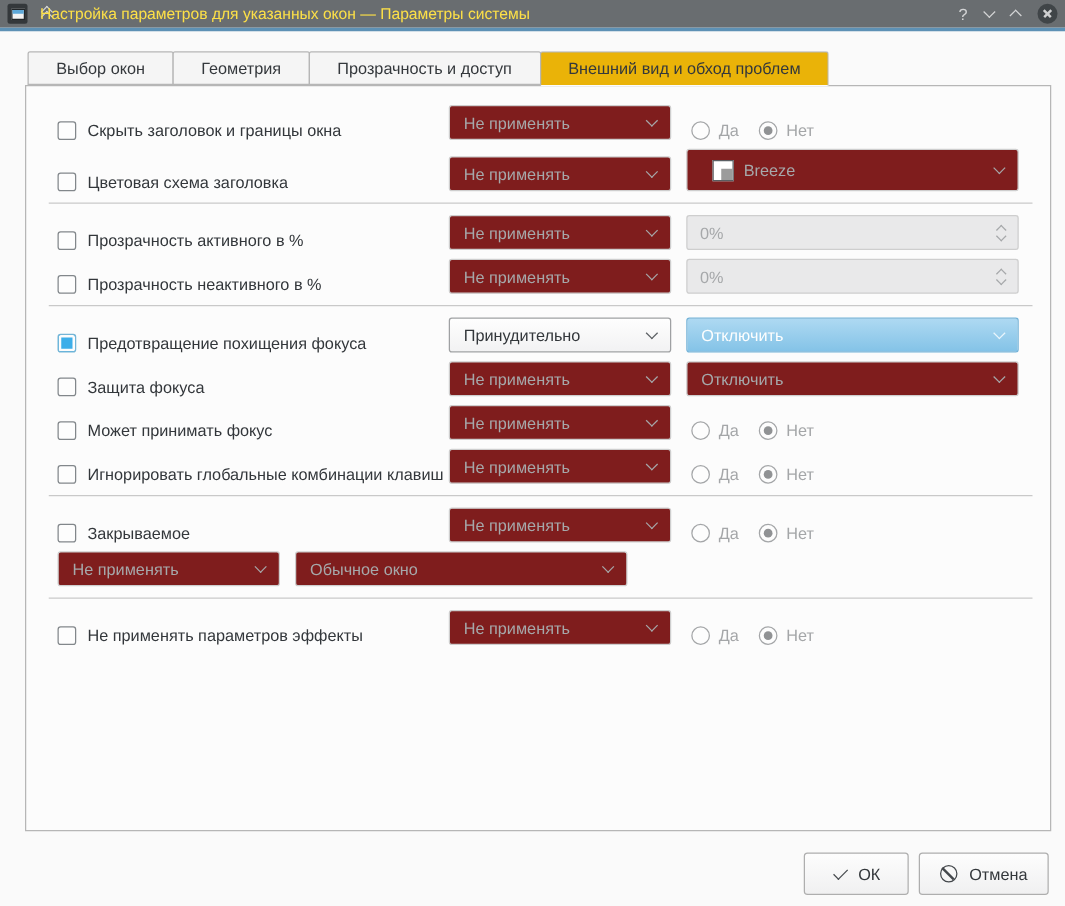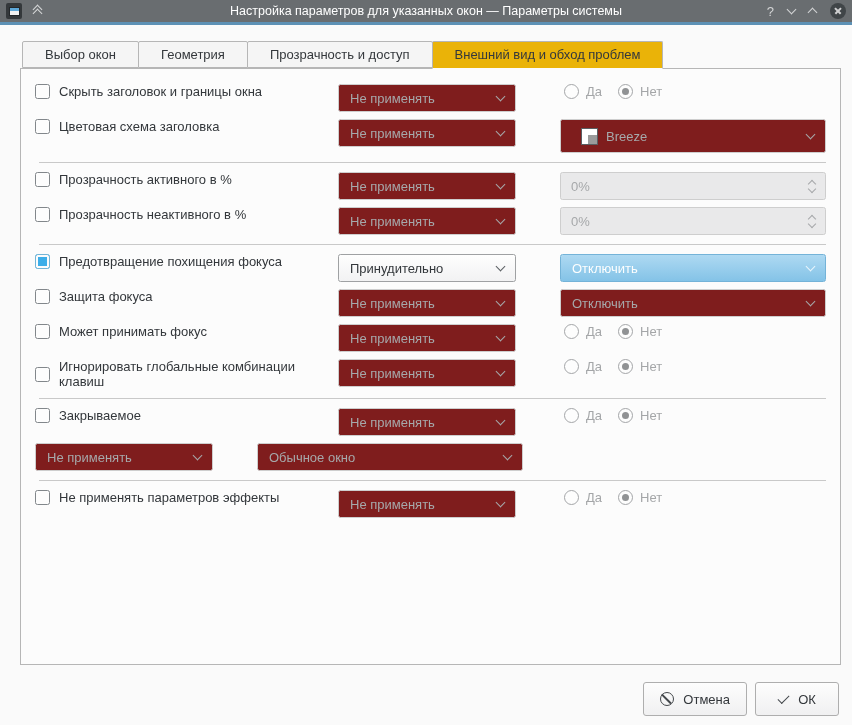--- a/index.html
+++ b/index.html
@@ -29,22 +29,22 @@
     content:''; position:absolute; left:0; top:0; right:0; height:3px; background:#5ea8d8;
   }
   .keep-above { display:flex; flex-direction:column; gap:1px; margin-left:4px; }
   .keep-above i {
     display:block; width:7px; height:7px;
     border-left:1.6px solid #d7d8d9; border-top:1.6px solid #d7d8d9;
     transform: rotate(45deg); margin-top:-4px;
   }
   .keep-above i:first-child { margin-top:0; }
   .tb-title {
-    position:absolute; left:0; right:0; text-align:center;
-    color:#ffffff; font-size:12.5px; pointer-events:none;
+    position:absolute; left:0; right:0; text-align:left;
+    color:#fde047; font-size:12.5px; pointer-events:none;padding-left:32px;
   }
   .tb-right { margin-left:auto; display:flex; align-items:center; gap:14px; z-index:1; }
   .tb-help { color:#d4d5d6; font-size:13px; cursor:default; }
   .tb-chev { display:inline-block; width:7px; height:7px; }
   .tb-chev.down { border-right:1.6px solid #d4d5d6; border-bottom:1.6px solid #d4d5d6; transform:rotate(45deg); margin-top:-3px;}
   .tb-chev.up   { border-right:1.6px solid #d4d5d6; border-bottom:1.6px solid #d4d5d6; transform:rotate(-135deg); margin-top:3px;}
   .tb-close {
     width:16px; height:16px; border-radius:50%; background:#404548; position:relative;
   }
   .tb-close::before, .tb-close::after {
@@ -62,21 +62,21 @@
     margin-right:-1px; white-space:nowrap; cursor:default; color:#34383c;
     border-top-left-radius:2px; border-top-right-radius:2px;
   }
   .tab.active { background:#eab308; border-bottom-color:#fcfcfc; margin-bottom:-1px; padding-bottom:6px; }
   .frame {
     border:1px solid #b6b6b6; background:#fcfcfc;
     height:597px; padding:8px 8px 0 8px; position:relative; z-index:1;
   }
 
   
-  .row { display:flex; align-items:flex-start; margin:7px 6px; min-height:28px;gap:32px; }
+  .row { display:flex; align-items:flex-end; margin:7px 17px; min-height:28px; }
   .left { flex:1; display:flex; align-items:center; gap:9px; min-width:0; }
   .checkbox {
     width:15px; height:15px; flex:none; border:1px solid #82878b; border-radius:2.5px;
     background:#fdfdfd; cursor:pointer;
   }
   .checkbox.checked {
     background:#3daee9; border-color:#74b5d6;
     box-shadow: inset 0 0 0 2px #fcfcfc;
   }
   .rowlabel { color:#33373b; cursor:default; }
@@ -402,21 +402,21 @@
               <span class="radio-label">Да</span>
               <span class="radio sel"></span>
               <span class="radio-label">Нет</span>
             </div>
           </div>
         </div>
       </div>
   </div>
   <div class="footer">
     <button class="btn">
+      <span class="icon-check"></span>
+      <span>ОК</span>
+    </button>
+    <button class="btn">
       <span class="icon-cancel"></span>
       <span>Отмена</span>
     </button>
-    <button class="btn">
-      <span class="icon-check"></span>
-      <span>ОК</span>
-    </button>
   </div>
 </div>
 
 </body></html>

